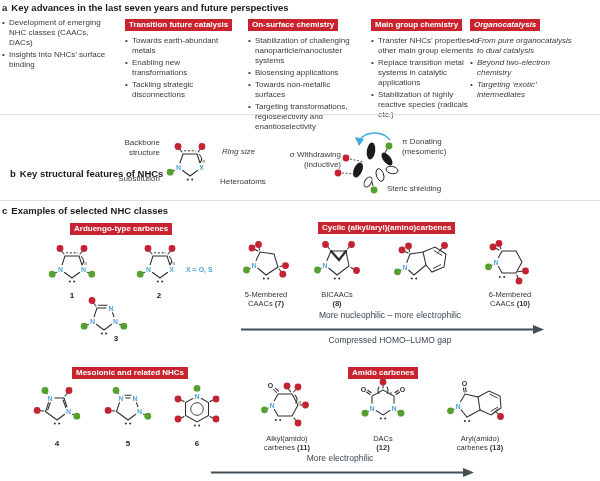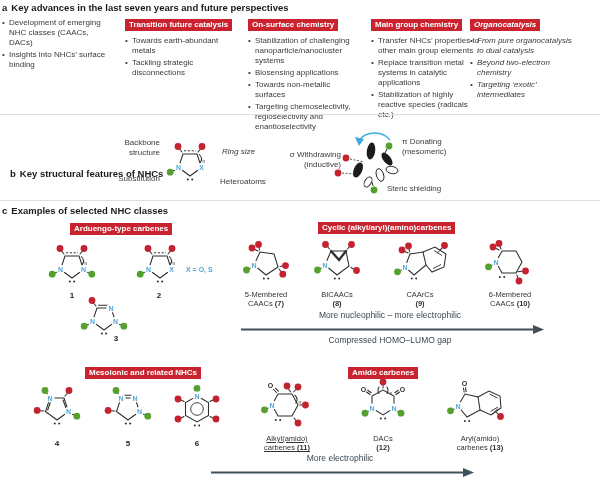--- a/index.html
+++ b/index.html
@@ -50,30 +50,31 @@
   <div class="col" style="left:2px;top:13px;">
     <ul>
       <li>Development of emerging NHC classes (CAACs, DACs)</li>
       <li>Insights into NHCs’ surface binding</li>
     </ul>
   </div>
   <div class="col" style="left:125px;top:13px;">
     <span class="badge">Transition future catalysis</span>
     <ul>
       <li>Towards earth-abundant metals</li>
+      <li>Enabling new transformations</li>
       <li>Tackling strategic disconnections</li>
     </ul>
   </div>
   <div class="col" style="left:248px;top:13px;">
     <span class="badge">On-surface chemistry</span>
     <ul>
       <li>Stabilization of challenging nanoparticle/nanocluster systems</li>
       <li>Biosensing applications</li>
       <li>Towards non-metallic surfaces</li>
-      <li>Targeting chemoselectivity, regioselectivity and enantioselectivity</li>
+      <li>Targeting transformations, regioselectivity and enantioselectivity</li>
     </ul>
   </div>
   <div class="col" style="left:371px;top:13px;">
     <span class="badge">Main group chemistry</span>
     <ul>
       <li>Transfer NHCs’ properties to other main group elements</li>
       <li>Replace transition metal systems in catalytic applications</li>
       <li>Stabilization of highly reactive species (radicals etc.)</li>
     </ul>
   </div>
@@ -146,21 +147,21 @@
   <div class="blabel" style="left:387px;top:184px;">Steric shielding</div>
 
   <div class="sep" style="top:200px;"></div>
 
   <div class="abs panel-title" style="left:2px;top:205px;">
     <span class="plabel">c</span><span>Examples of selected NHC classes</span>
   </div>
 
   <span class="badge abs" style="left:70px;top:223px;">Arduengo-type carbenes</span>
   <span class="badge abs" style="left:318px;top:222px;">Cyclic (alkyl/aryl)(amino)carbenes</span>
-  <span class="badge abs" style="left:85px;top:367px;">Mesoionic and related NHCs</span>
+  <span class="badge abs" style="left:72px;top:367px;">Mesoionic and related NHCs</span>
   <span class="badge abs" style="left:348px;top:367px;">Amido carbenes</span>
 
   <svg class="abs" style="left:44px;top:240px;" width="56" height="48" viewBox="-28 -26 56 48">
     <path class="bond" d="M0,12 L-11.5,3.5 L-7,-10 M7,-10 L11.5,3.5 L0,12 M-7,-10 L7,-10"></path>
     <path class="dash" d="M-6,-13.2 L6,-13.2"></path>
     <path class="bond" d="M-8,-12 L-10.5,-15 M8,-12 L10.5,-15 M-13,5 L-16.5,6.8 M13,5 L16.5,6.8"></path>
     <path class="bond" d="M9.3,-9.5 Q13.3,-5.5 10.3,-1.5" stroke-width="0.9"></path>
     <text class="subn" x="12.6" y="-1">n</text>
     <circle class="rdot" cx="-12" cy="-17.5" r="3.4"></circle>
       <circle class="rdot" cx="12" cy="-17.5" r="3.4"></circle>
@@ -269,24 +270,20 @@
       <circle class="lp" cx="-3.8" cy="15" r="1"></circle>
   </svg>
 
   <div class="cap" style="left:224px;top:290px;">
     <div>5-Membered</div>
     <div><span>CAACs </span><b>(7)</b></div>
   </div>
   <div class="cap" style="left:295px;top:290px;">
     <div>BICAACs</div>
     <div><span></span><b>(8)</b></div>
-  </div>
-  <div class="cap" style="left:378px;top:290px;">
-    <div>CAArCs</div>
-    <div><span></span><b>(9)</b></div>
   </div>
   <div class="cap" style="left:468px;top:290px;">
     <div>6-Membered</div>
     <div><span>CAACs </span><b>(10)</b></div>
   </div>
 
   <div class="arrowtext" style="left:240px;top:310px;width:300px;">More nucleophilic – more electrophilic</div>
   <svg class="abs" style="left:240px;top:323px;" width="306" height="13" viewBox="0 0 306 13">
     <line x1="1" y1="6.5" x2="293" y2="6.5" stroke="#414f58" stroke-width="2"></line>
     <polygon points="293,2 304,6.5 293,11" fill="#414f58"></polygon>
@@ -388,21 +385,21 @@
     <path class="arom" d="M22,10.5 L28,4.5"></path>
     <text class="atomk" x="-5.5" y="-18.5">O</text>
     <circle class="rdot" cx="30.5" cy="12.5" r="3.4"></circle>
     <circle class="gdot" cx="-19.5" cy="6.8" r="3.4"></circle>
     <circle class="mask" cx="-12" cy="2" r="4.6"></circle>
     <text class="atom" x="-12" y="4.5">N</text>
     <circle class="lp" cx="-5.2" cy="17" r="1"></circle>
       <circle class="lp" cx="-0.8" cy="17" r="1"></circle>
   </svg>
 
-  <div class="cap" style="left:245px;top:434px;text-decoration:underline;">
+  <div class="cap" style="left:245px;top:434px;">
     <div>Alkyl(amido)</div>
     <div><span>carbenes </span><b>(11)</b></div>
   </div>
   <div class="cap" style="left:341px;top:434px;">
     <div>DACs</div>
     <div><span></span><b>(12)</b></div>
   </div>
   <div class="cap" style="left:438px;top:434px;">
     <div>Aryl(amido)</div>
     <div><span>carbenes </span><b>(13)</b></div>

